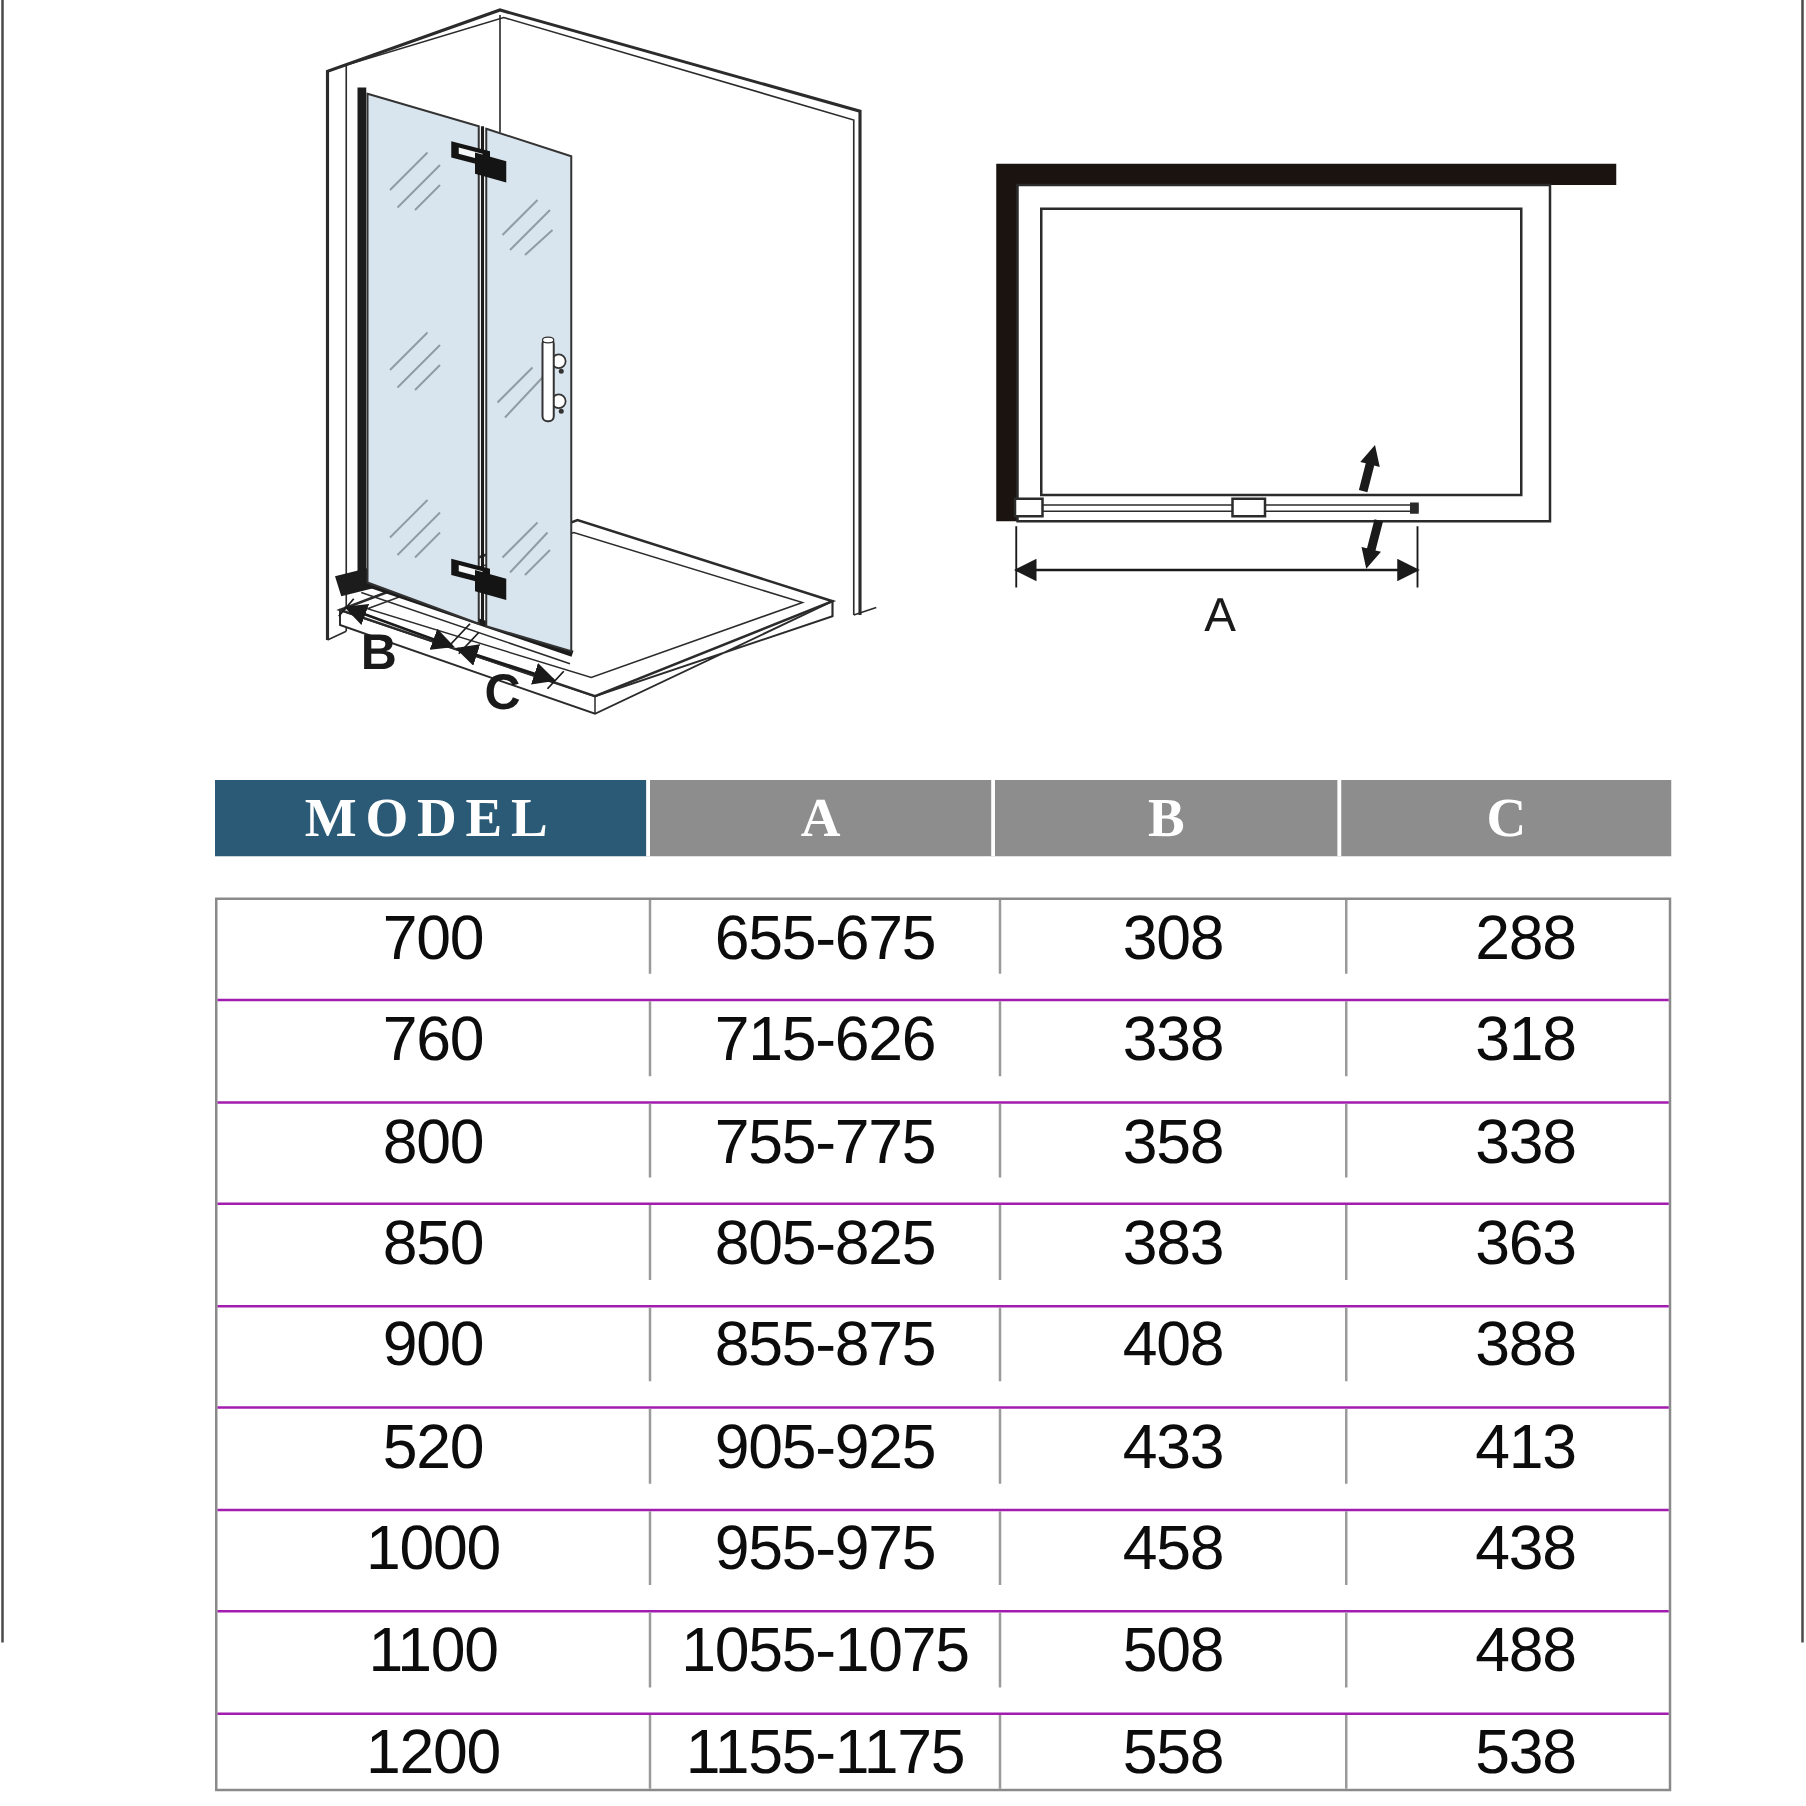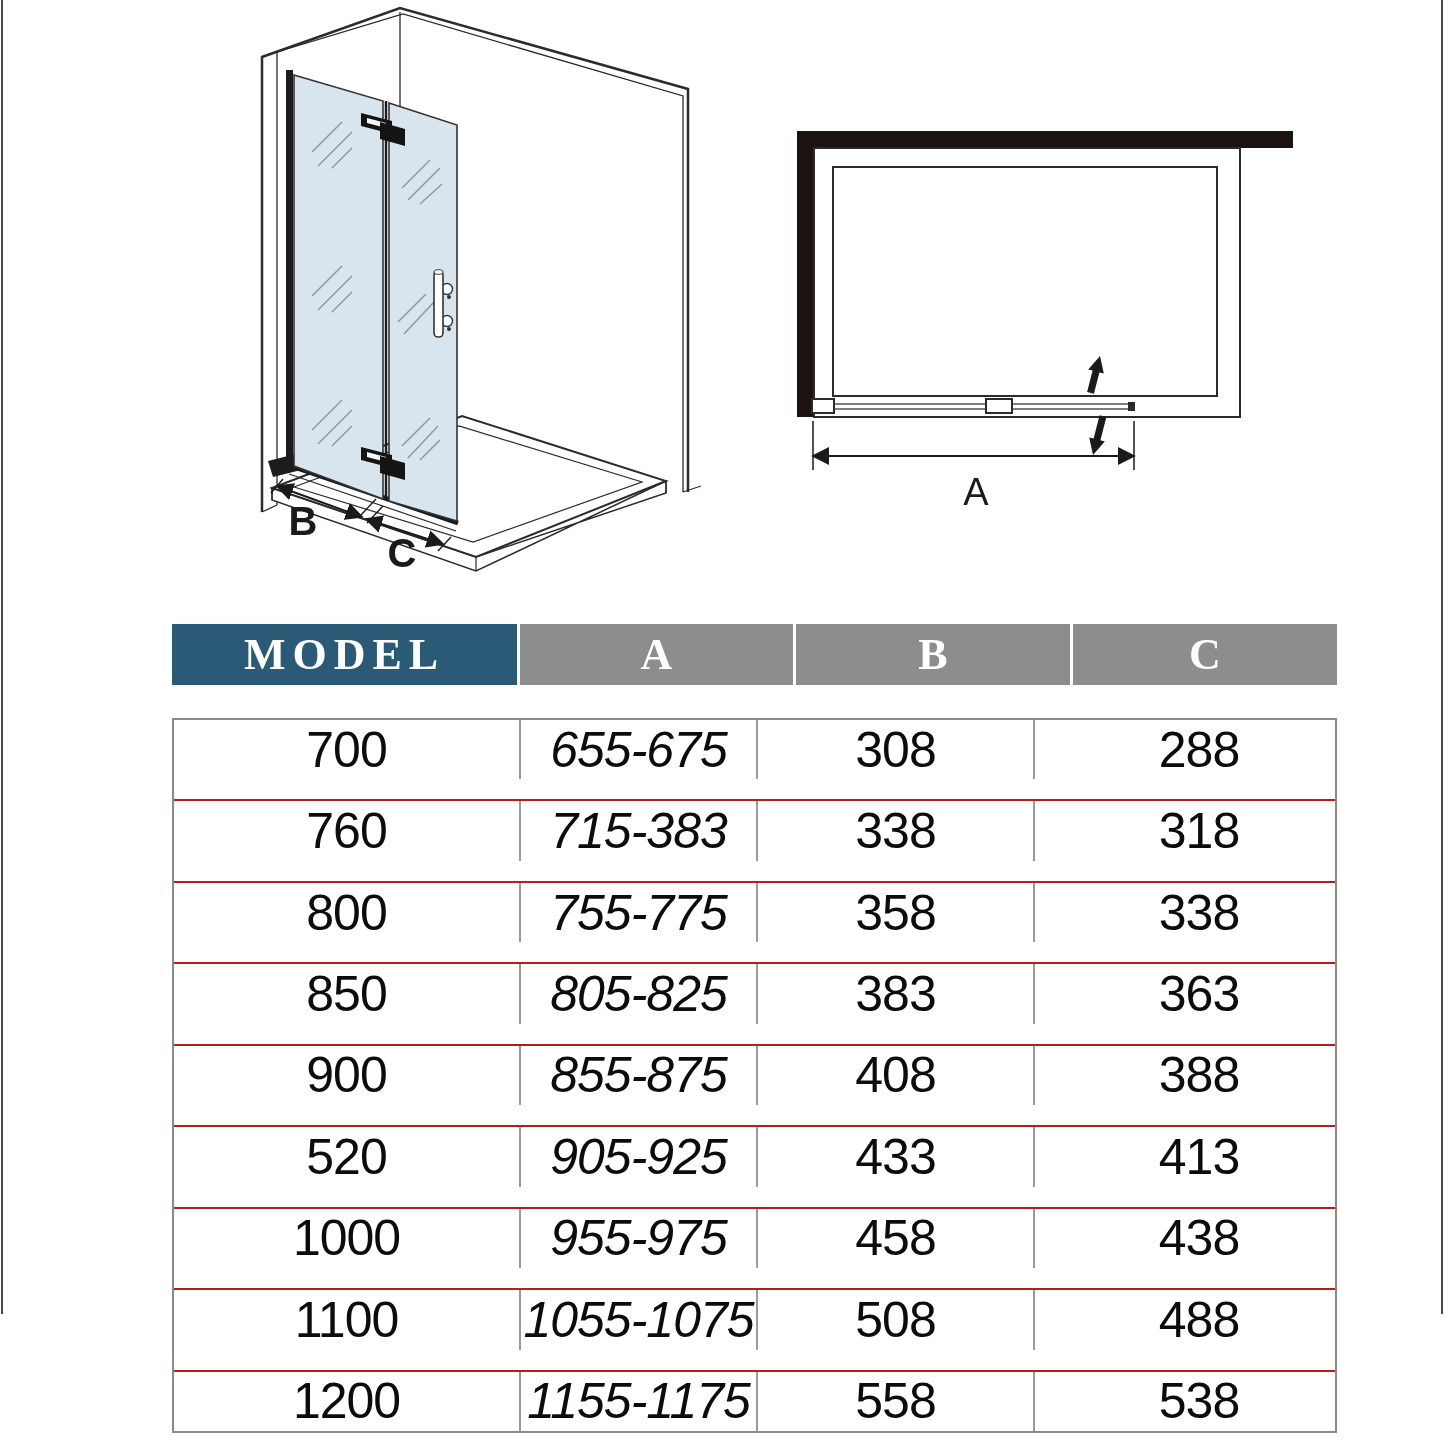--- a/index.html
+++ b/index.html
@@ -12,28 +12,28 @@
   .hcell{display:flex;align-items:center;justify-content:center;
          font-family:"Liberation Serif",serif;font-weight:bold;font-size:44px;
          color:#ffffff;box-sizing:border-box;}
   .hcell.model{width:345px;background:#2a5a75;letter-spacing:7px;}
   .hcell.ca{width:276px;background:#8d8d8d;border-left:3px solid #ffffff;}
   .hcell.cb{width:277px;background:#8d8d8d;border-left:3px solid #ffffff;}
   .hcell.cc{width:267px;background:#8d8d8d;border-left:3px solid #ffffff;}
   .tbl-body{position:absolute;left:172px;top:718px;width:1165px;height:715px;
             display:flex;flex-direction:column;border:2px solid #8a8a8a;
             box-sizing:border-box;background:#ffffff;gap:20px;}
-  .trow{flex:1;display:flex;border-top:2px solid #b91c1c;}
+  .trow{flex:1;display:flex;border-top:2px solid #a21caf;}
   .trow:first-child{border-top:none;}
   .tcell{display:flex;align-items:center;justify-content:center;
          font-size:50px;color:#0c0c0c;box-sizing:border-box;
          border-left:2px solid #9a9a9a;letter-spacing:-1px;}
   .tcell:first-child{border-left:none;}
   .c-model{width:345px;}
-  .c-a{width:237px;font-style:italic;}
+  .c-a{width:280px;}
   .c-b{width:277px;}
   .c-c{flex:1;padding-left:28px;}
 </style>
 </head>
 <body>
 
 <svg class="overlay" width="1445" height="1445" viewBox="0 0 1445 1445">
   <defs>
     <marker id="dimArrow" viewBox="0 0 10 10" refX="9" refY="5" markerWidth="9" markerHeight="9" orient="auto-start-reverse">
       <path d="M0,0 L10,5 L0,10 z" fill="#1a1a1a"></path>
@@ -150,21 +150,21 @@
 
 <div class="tbl-body">
   <div class="trow">
     <div class="tcell c-model">700</div>
     <div class="tcell c-a">655-675</div>
     <div class="tcell c-b">308</div>
     <div class="tcell c-c">288</div>
   </div>
   <div class="trow">
     <div class="tcell c-model">760</div>
-    <div class="tcell c-a">715-383</div>
+    <div class="tcell c-a">715-626</div>
     <div class="tcell c-b">338</div>
     <div class="tcell c-c">318</div>
   </div>
   <div class="trow">
     <div class="tcell c-model">800</div>
     <div class="tcell c-a">755-775</div>
     <div class="tcell c-b">358</div>
     <div class="tcell c-c">338</div>
   </div>
   <div class="trow">

